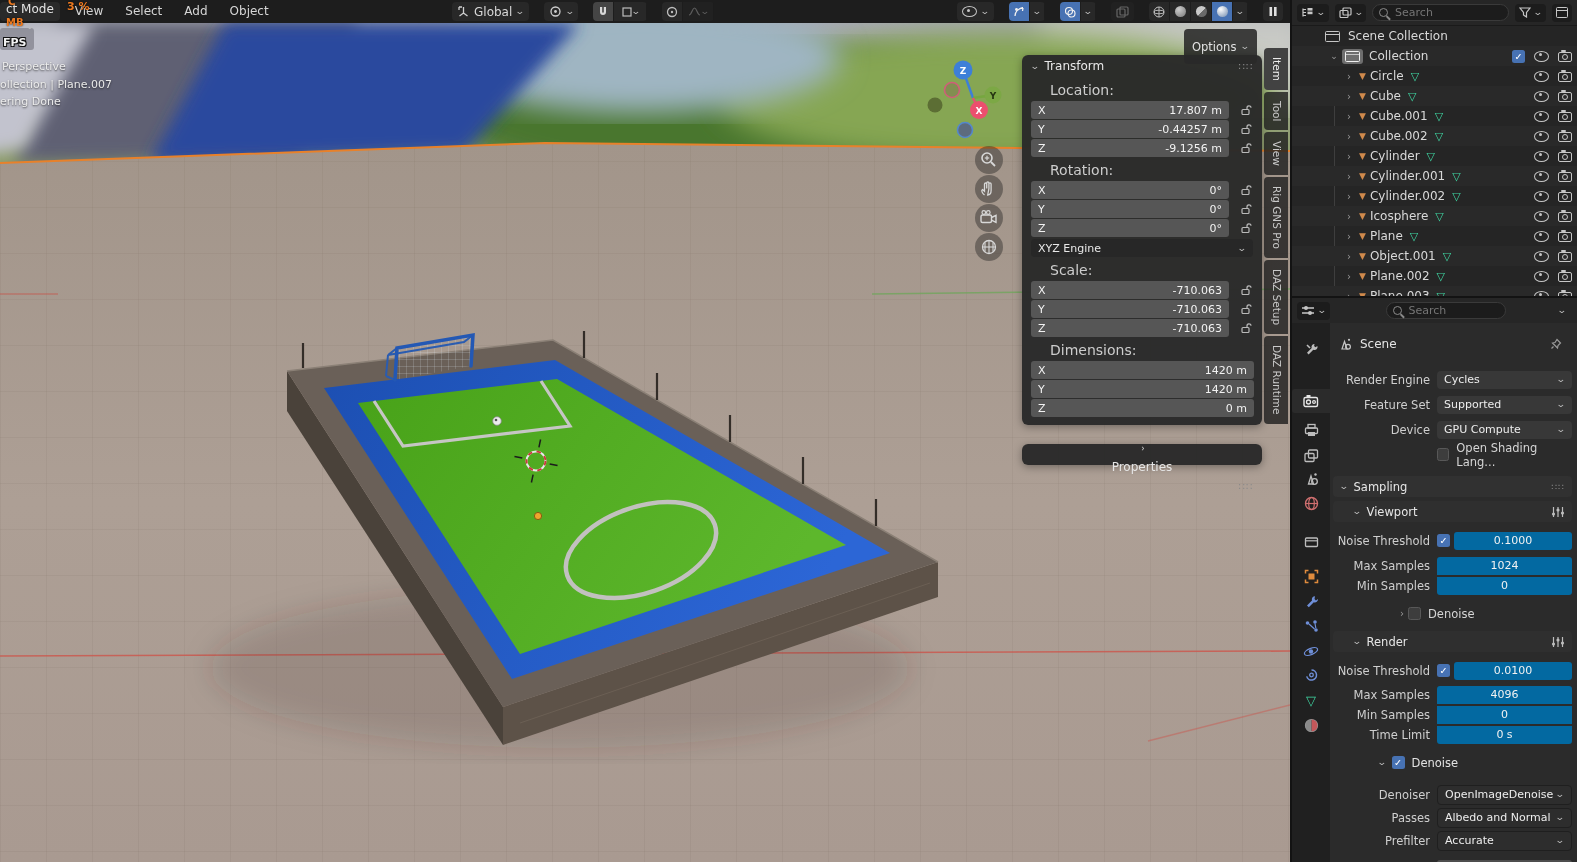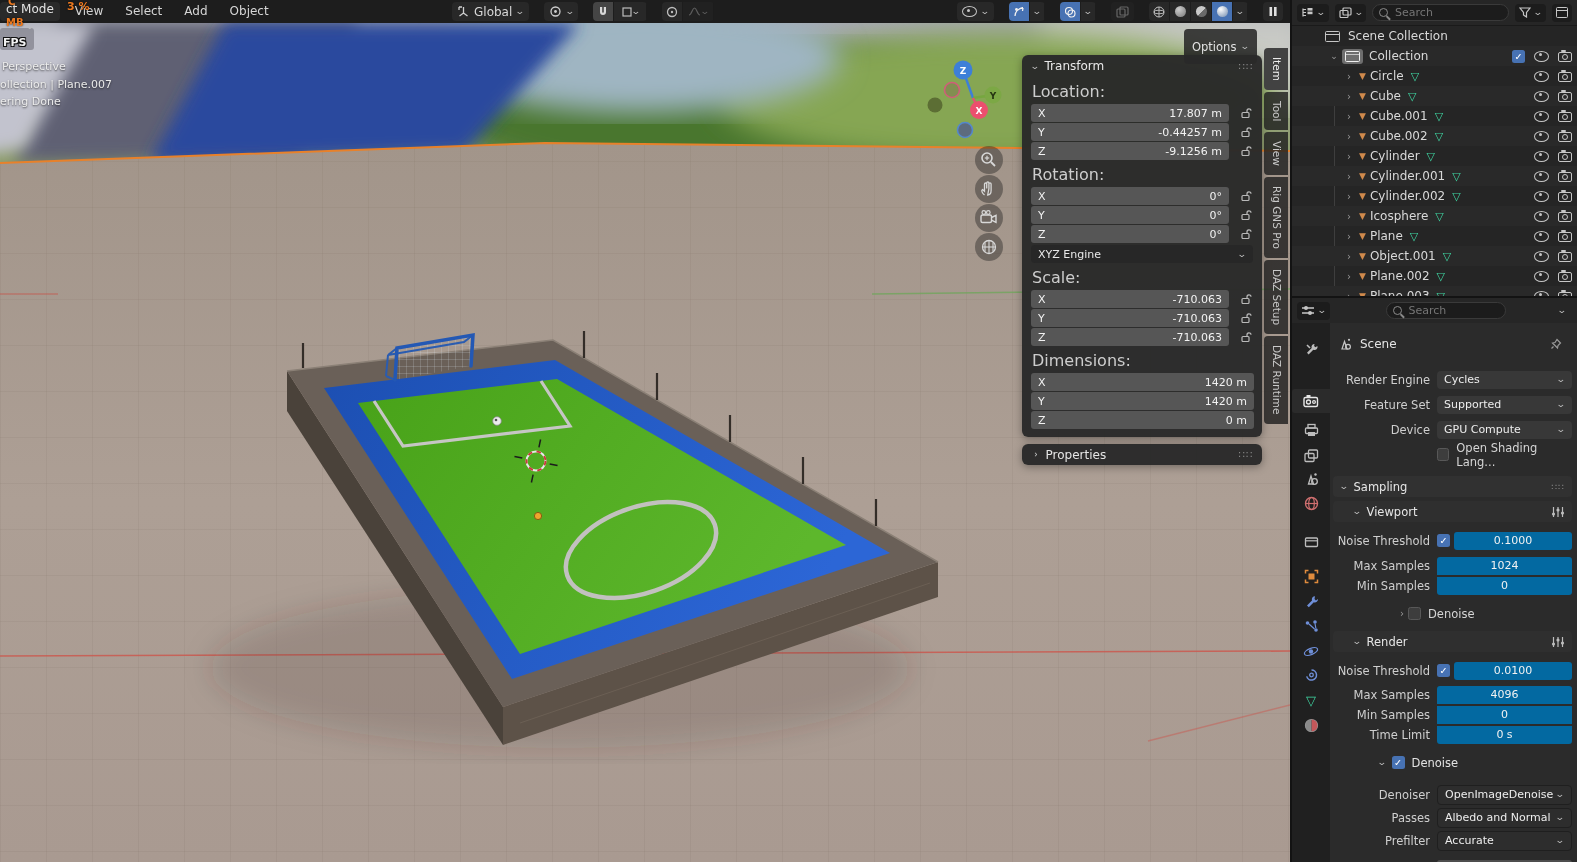--- a/index.html
+++ b/index.html
@@ -23,30 +23,30 @@
   .sph.rend{background:radial-gradient(circle at 35% 30%,#ffffff,#93a7c2 75%);}
   .stat{position:absolute;font-weight:bold;color:#ee7a20;font-size:10px;z-index:8;text-shadow:0 0 2px rgba(0,0,0,.85);}
   .vinfo{position:absolute;color:#ebebeb;font-size:11px;z-index:6;text-shadow:0 1px 2px rgba(25,25,25,.75);}
   #options-btn{position:absolute;left:1184px;top:29px;height:19px;z-index:6;background:rgba(35,35,35,.85);
     border-radius:4px;display:flex;align-items:center;gap:5px;padding:8px 8px;font-size:11.5px;color:#e3e3e3;}
   
   #npanel{position:absolute;left:1022px;top:55px;width:240px;z-index:6;background:rgba(41,41,41,.97);
     border-radius:6px;box-shadow:0 2px 8px rgba(0,0,0,.35);padding-bottom:7px;}
   .pn-head{height:22px;display:flex;align-items:center;gap:6px;padding:0 9px;color:#e8e8e8;font-size:12px;}
   .dots{margin-left:auto;color:#8a8a8a;font-size:10px;letter-spacing:1px;}
-  .sec-label{margin:5px 10px 3px;color:#cdcdcd;font-size:16px;}
+  .sec-label{margin:5px 28px 3px;color:#cdcdcd;font-size:14px;}
   .frow{display:flex;align-items:center;margin:0 8px 1px 9px;}
   .ffield{flex:1;height:18px;background:#565656;border-radius:3px;display:flex;align-items:center;
     justify-content:space-between;padding:0 7px;font-size:11px;color:#f2f2f2;}
   .flock{width:16px;margin-left:9px;display:flex;justify-content:center;}
   .dropdown{height:18px;background:#272727;border-radius:4px;margin:2px 9px 4px;display:flex;
     align-items:center;justify-content:space-between;padding:0 7px;font-size:11px;color:#e8e8e8;}
   #props-collapsed{position:absolute;left:1022px;top:444px;width:240px;height:21px;z-index:6;
     background:rgba(41,41,41,.97);border-radius:6px;display:flex;align-items:center;gap:7px;padding:0 9px;
-    box-sizing:border-box;color:#e5e5e5;box-shadow:0 2px 8px rgba(0,0,0,.35);}
+    box-sizing:border-box;color:#e5e5e5;box-shadow:0 2px 8px rgba(0,0,0,.35);flex-direction:column;}
   
   #vtabs{position:absolute;left:1264px;top:48px;z-index:6;display:flex;flex-direction:column;gap:2px;}
   .vtab{writing-mode:vertical-rl;background:rgba(32,32,32,.82);color:#c9c9c9;font-size:10.5px;
     padding:9px 5px;border-radius:4px 0 0 4px;width:14px;text-align:center;}
   .vtab.active{background:#424242;color:#f0f0f0;}
   
   #rightcol{position:absolute;left:1290px;top:0;width:287px;height:862px;background:#252525;border-left:2px solid #131313;box-sizing:border-box;}
   #outliner{position:relative;height:296px;overflow:hidden;background:#252525;}
   .ed-header{height:25px;background:#262626;display:flex;align-items:center;padding:0 5px;gap:6px;border-bottom:1px solid #1a1a1a;}
   .hbtn{height:18px;background:#1c1c1c;border-radius:4px;display:flex;align-items:center;gap:3px;padding:0 4px;}

